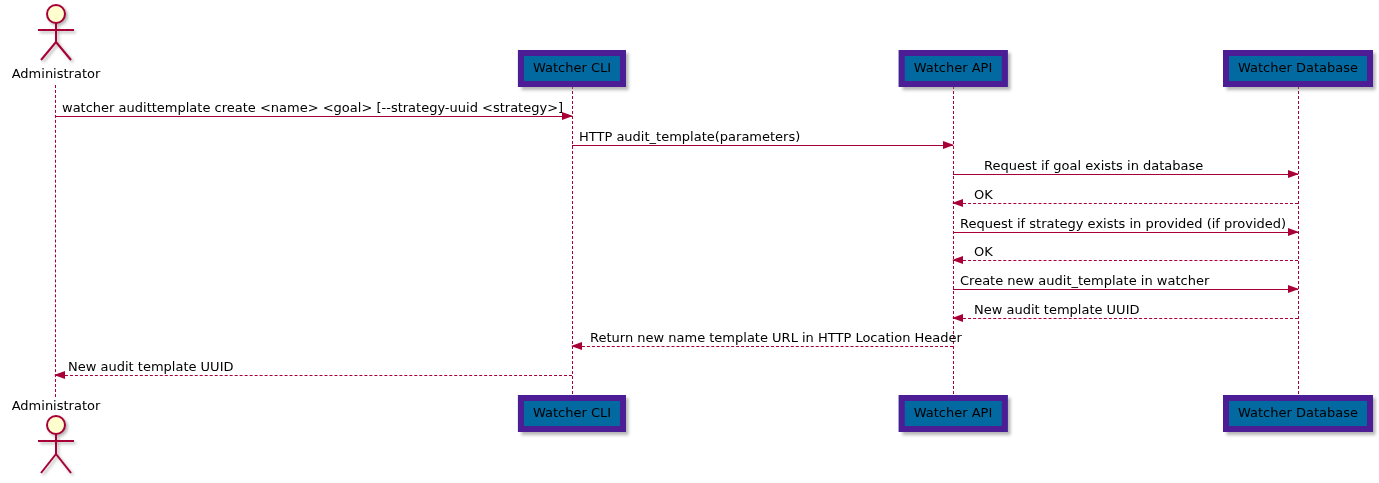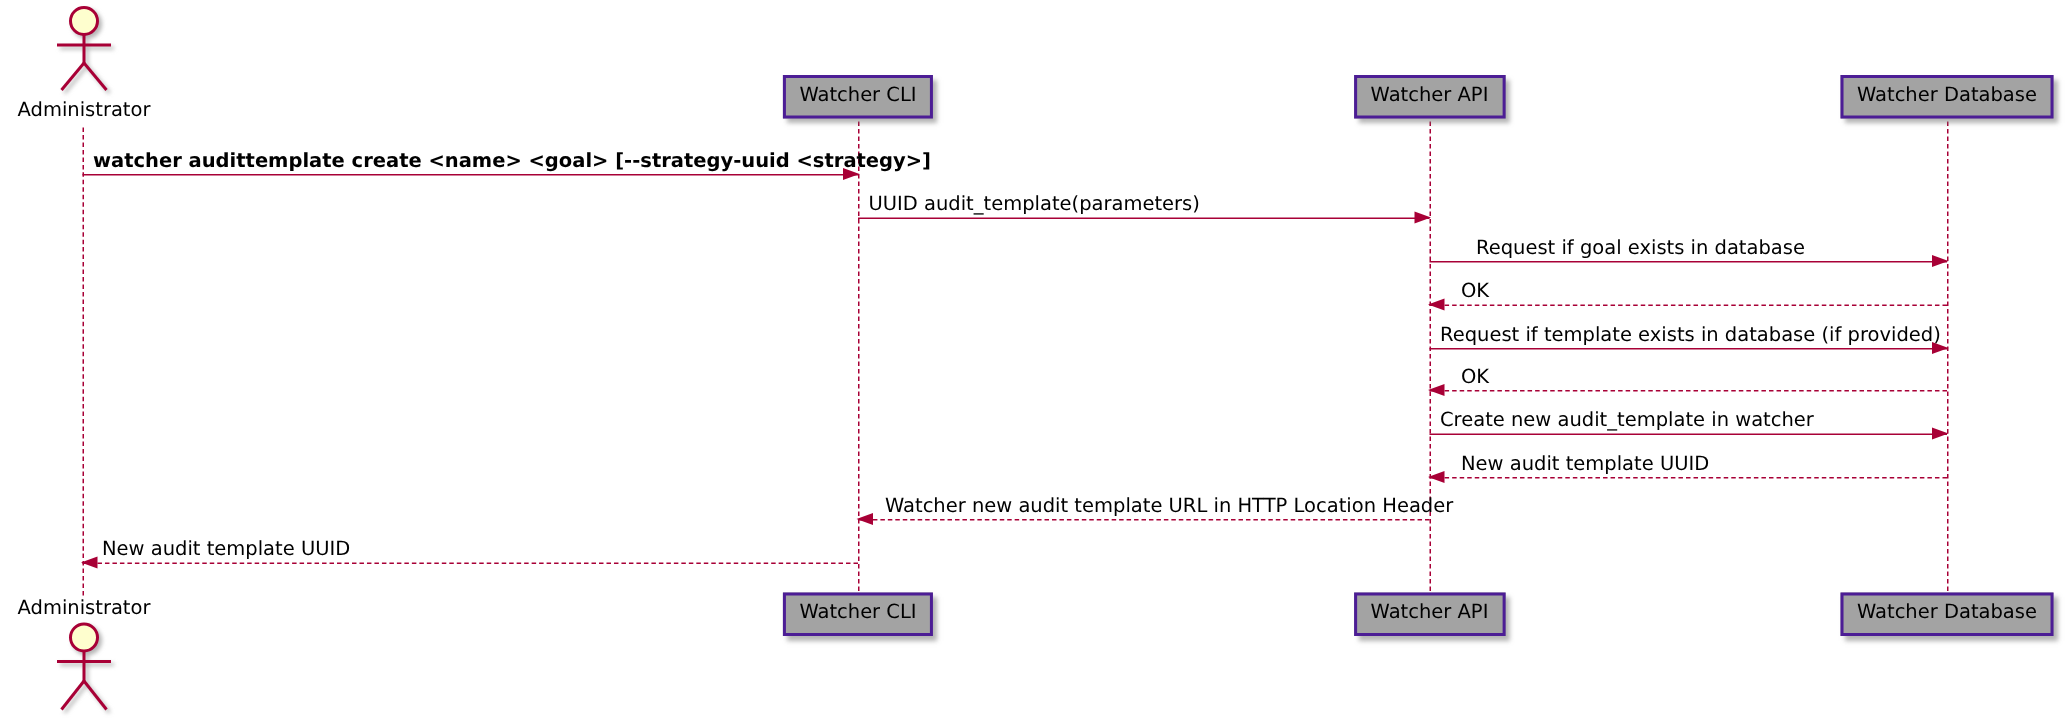--- a/index.html
+++ b/index.html
@@ -13,22 +13,22 @@
     overflow:hidden;
   }
   .lifeline {
     position:absolute;
     width:0;
     border-left:1px dashed #A80036;
   }
   .participant {
     position:absolute;
     transform:translateX(-50%);
-    background:#a3a3a3;
-    border:2px solid #4c1d95;
+    background:#0369a1;
+    border:6px solid #4c1d95;
     padding:4px 9px 5px 9px;
     white-space:nowrap;
     box-shadow:3px 3px 3px rgba(120,120,120,0.55);
     line-height:16px;
   }
   .actor-label {
     position:absolute;
     transform:translateX(-50%);
     white-space:nowrap;
   }
@@ -91,61 +91,61 @@
   </svg>
 
   <div class="participant" style="left:572px; top:50px;">Watcher CLI</div>
   <div class="participant" style="left:953px; top:50px;">Watcher API</div>
   <div class="participant" style="left:1298px; top:50px;">Watcher Database</div>
 
   <div class="participant" style="left:572px; top:395px;">Watcher CLI</div>
   <div class="participant" style="left:953px; top:395px;">Watcher API</div>
   <div class="participant" style="left:1298px; top:395px;">Watcher Database</div>
 
-  <div class="msg-label" style="left:62px; top:100px;font-weight:bold;">watcher audittemplate create &lt;name&gt; &lt;goal&gt; [--strategy-uuid &lt;strategy&gt;]</div>
+  <div class="msg-label" style="left:62px; top:100px;">watcher audittemplate create &lt;name&gt; &lt;goal&gt; [--strategy-uuid &lt;strategy&gt;]</div>
   <div class="arrow solid" style="left:55px; top:116px; width:517px;">
       <span class="head right"></span>
     </div>
 
-  <div class="msg-label" style="left:579px; top:129px;">UUID audit_template(parameters)</div>
+  <div class="msg-label" style="left:579px; top:129px;">HTTP audit_template(parameters)</div>
   <div class="arrow solid" style="left:572px; top:145px; width:381px;">
       <span class="head right"></span>
     </div>
 
   <div class="msg-label" style="left:960px; top:158px;margin-left:24px;">Request if goal exists in database</div>
   <div class="arrow solid" style="left:953px; top:174px; width:345px;">
       <span class="head right"></span>
     </div>
 
   <div class="msg-label" style="left:974px; top:187px;">OK</div>
   <div class="arrow dashed" style="left:953px; top:203px; width:345px;">
       <span class="head left"></span>
     </div>
 
-  <div class="msg-label" style="left:960px; top:216px;">Request if template exists in database (if provided)</div>
+  <div class="msg-label" style="left:960px; top:216px;">Request if strategy exists in provided (if provided)</div>
   <div class="arrow solid" style="left:953px; top:232px; width:345px;">
       <span class="head right"></span>
     </div>
 
   <div class="msg-label" style="left:974px; top:244px;">OK</div>
   <div class="arrow dashed" style="left:953px; top:260px; width:345px;">
       <span class="head left"></span>
     </div>
 
   <div class="msg-label" style="left:960px; top:273px;">Create new audit_template in watcher</div>
   <div class="arrow solid" style="left:953px; top:289px; width:345px;">
       <span class="head right"></span>
     </div>
 
   <div class="msg-label" style="left:974px; top:302px;">New audit template UUID</div>
   <div class="arrow dashed" style="left:953px; top:318px; width:345px;">
       <span class="head left"></span>
     </div>
 
-  <div class="msg-label" style="left:590px; top:330px;">Watcher new audit template URL in HTTP Location Header</div>
+  <div class="msg-label" style="left:590px; top:330px;">Return new name template URL in HTTP Location Header</div>
   <div class="arrow dashed" style="left:572px; top:346px; width:381px;">
       <span class="head left"></span>
     </div>
 
   <div class="msg-label" style="left:68px; top:359px;">New audit template UUID</div>
   <div class="arrow dashed" style="left:55px; top:375px; width:517px;">
       <span class="head left"></span>
     </div>
 
 </div>

